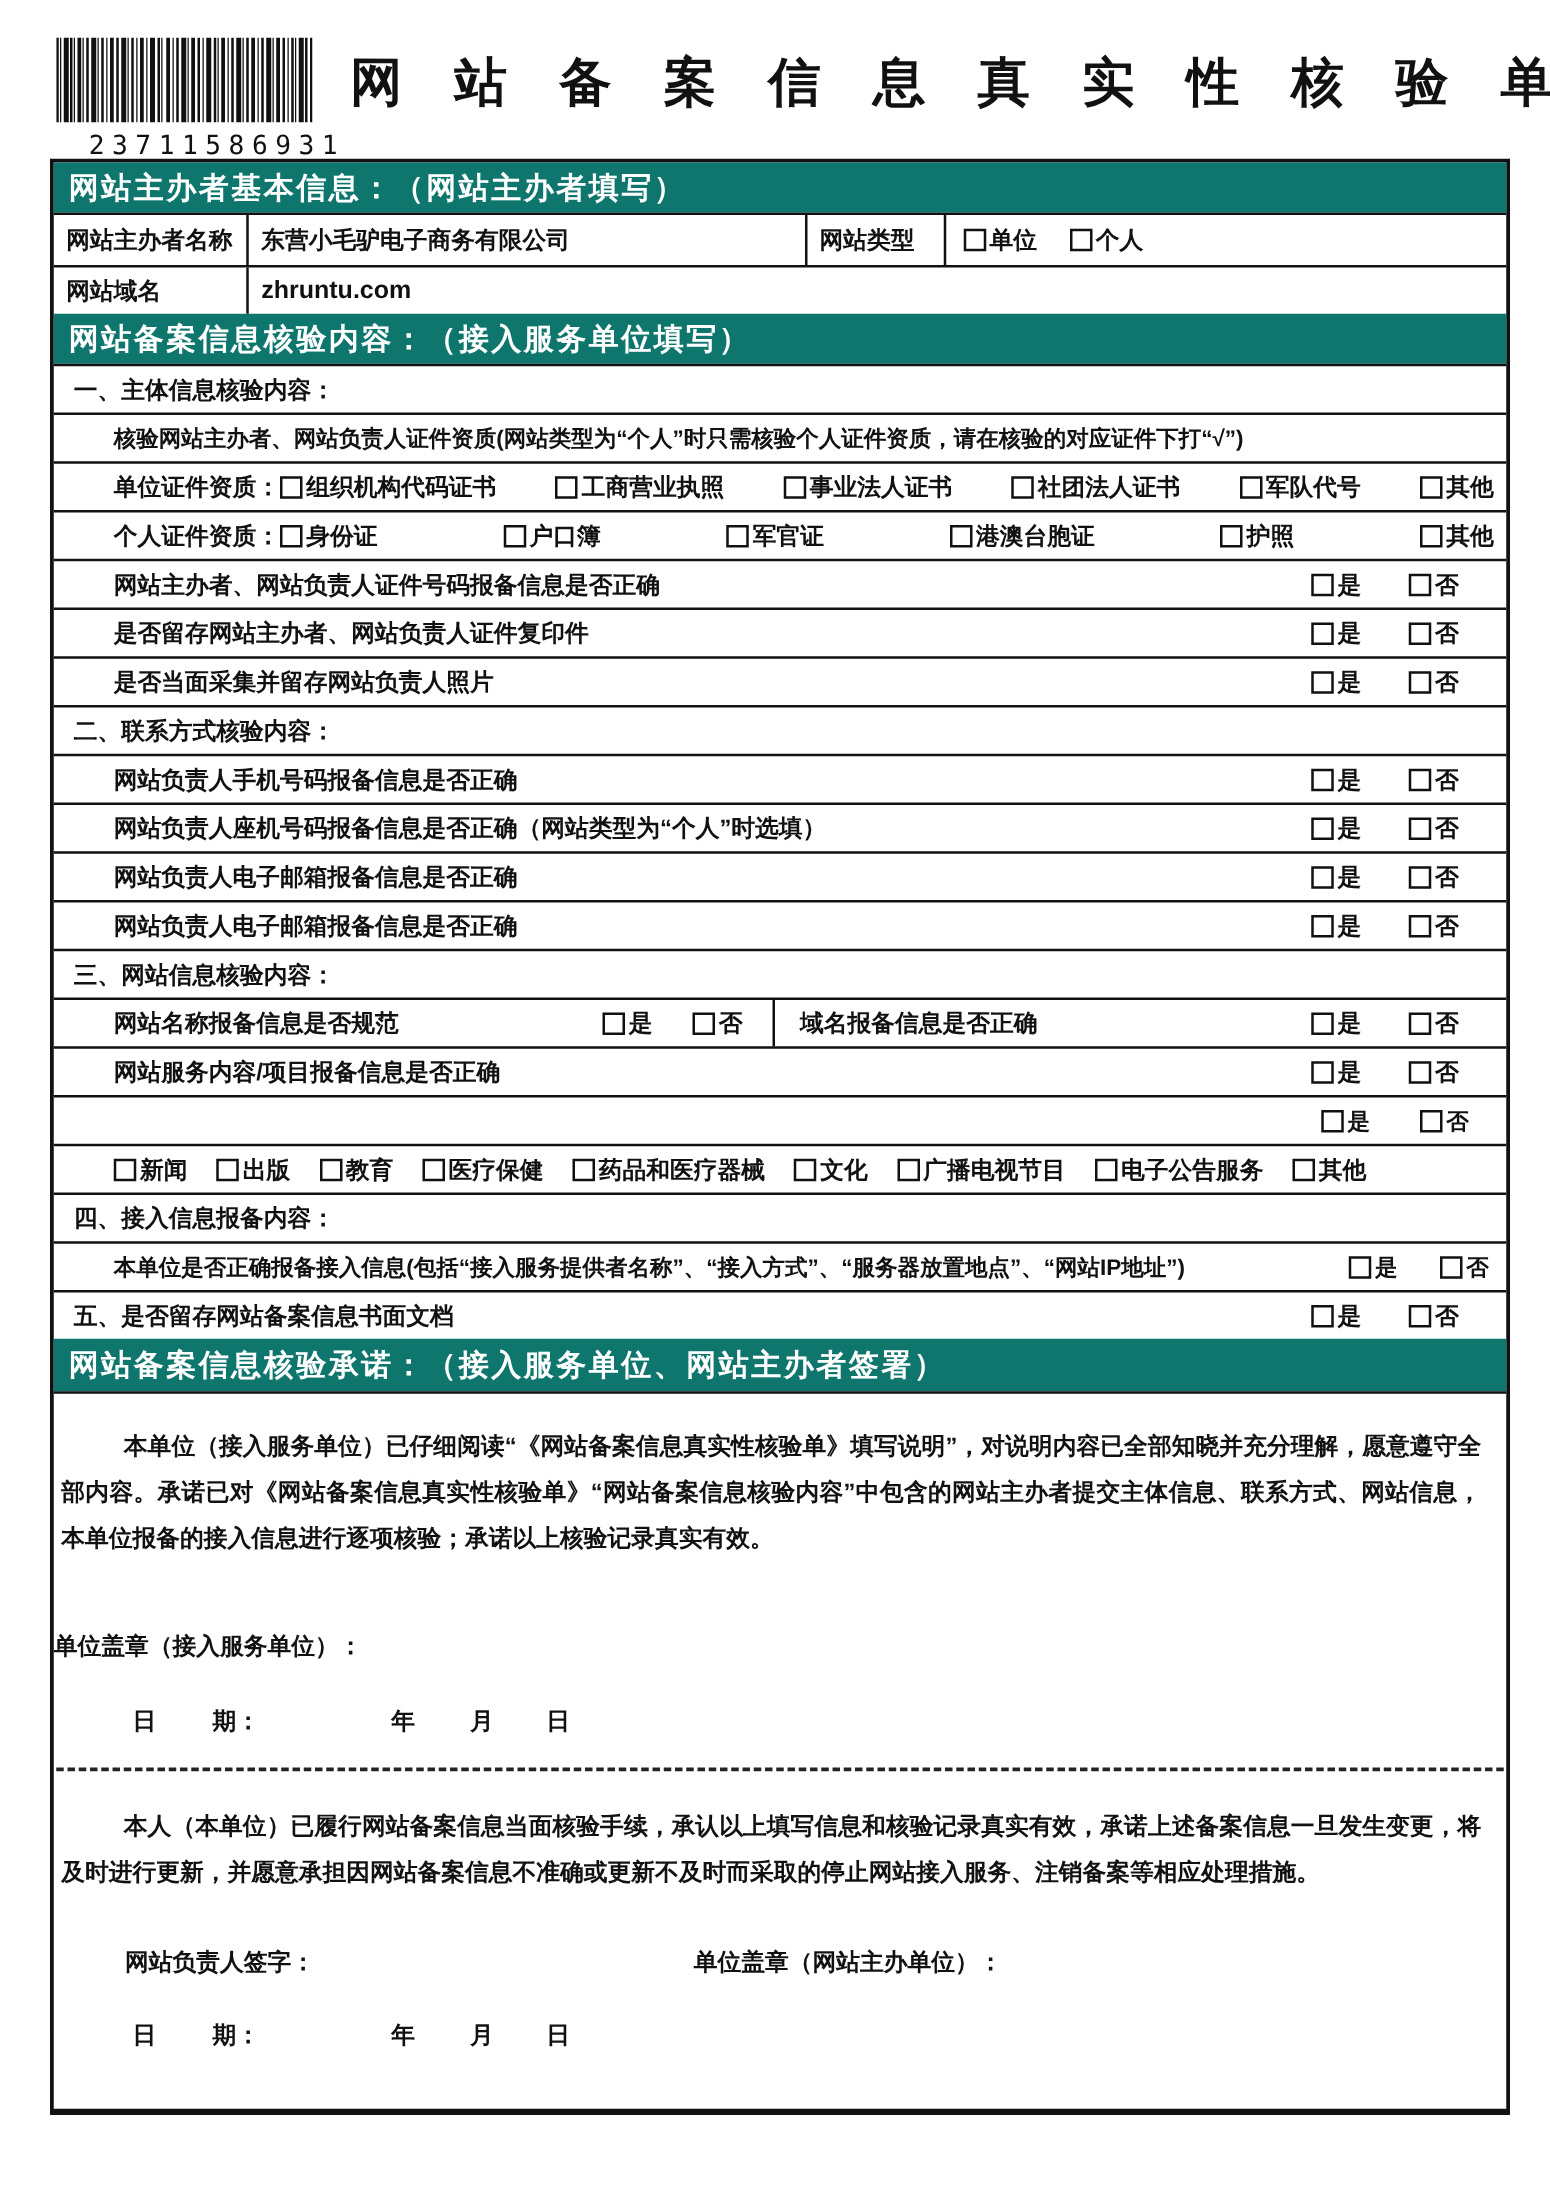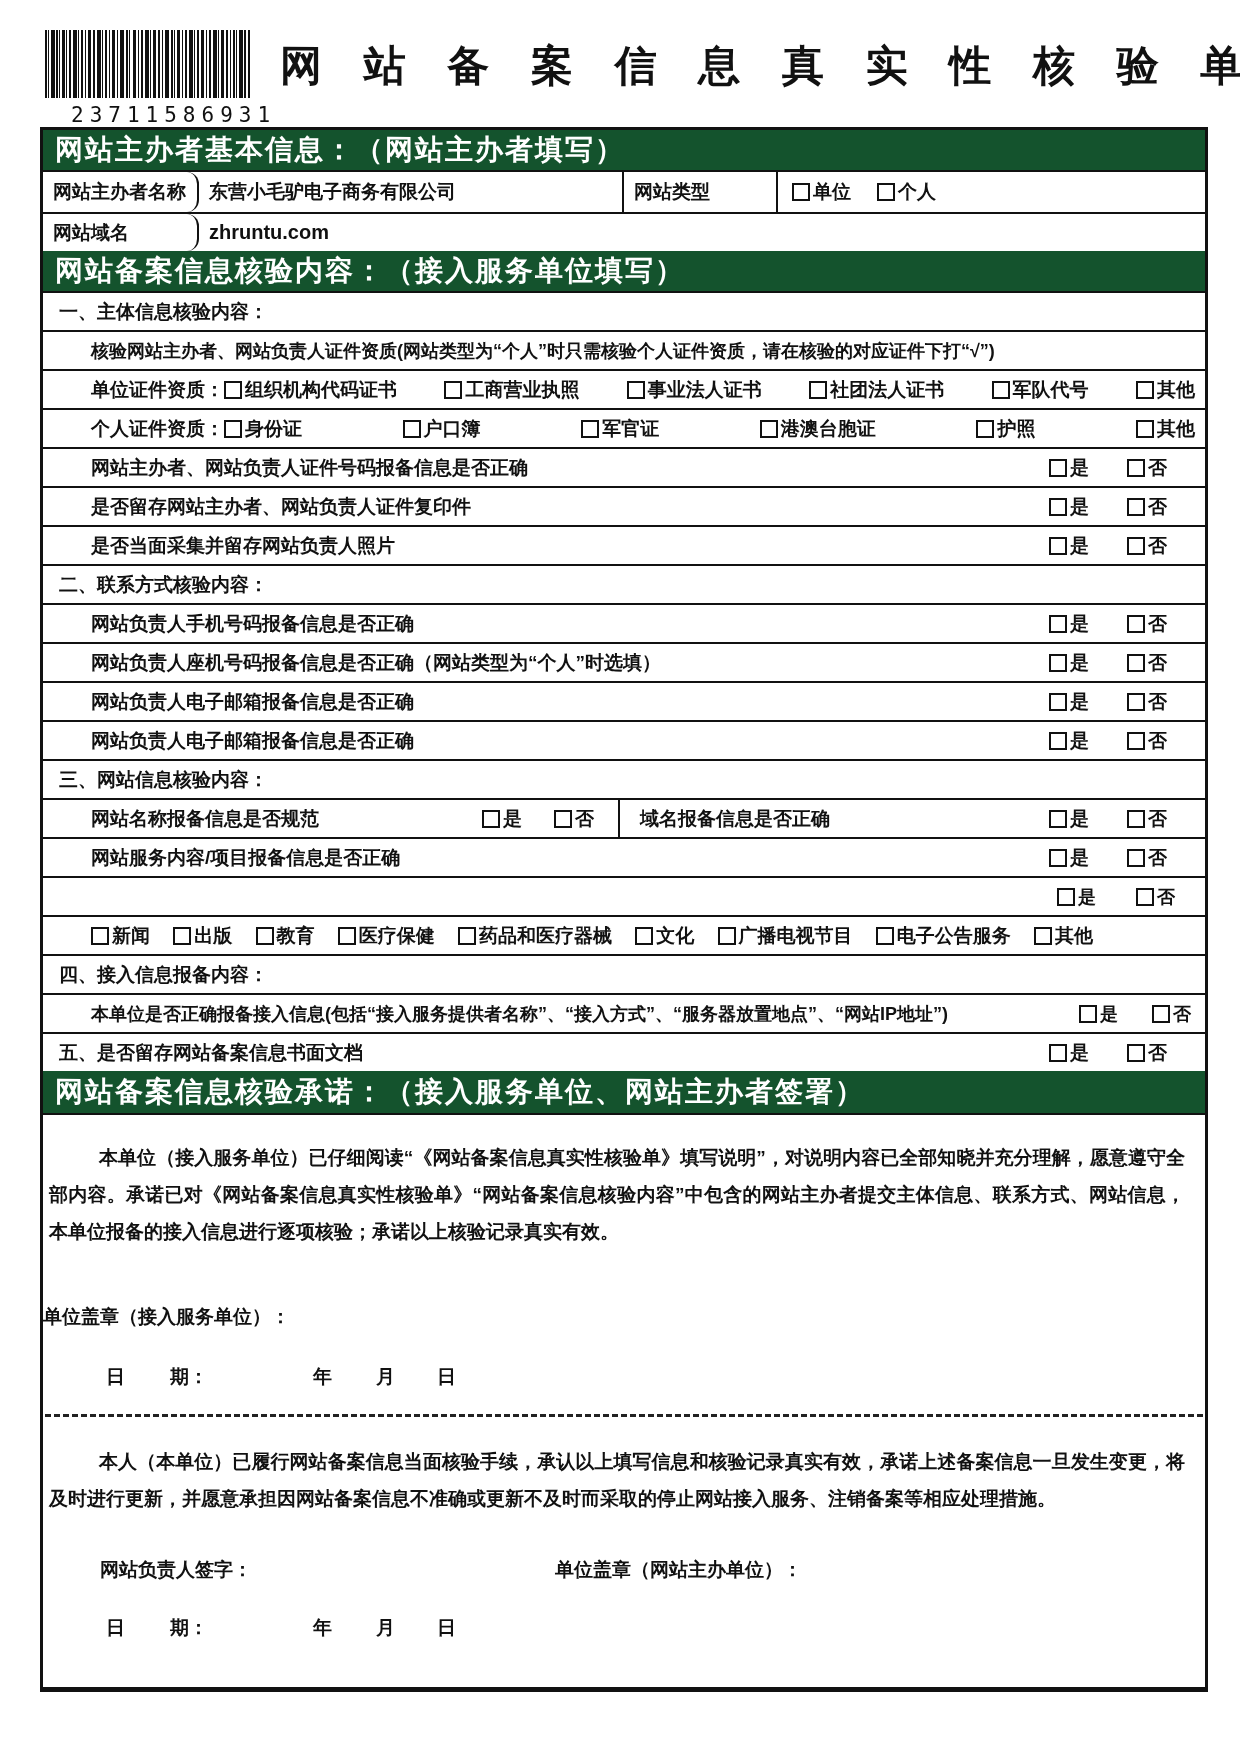--- a/index.html
+++ b/index.html
@@ -8,35 +8,35 @@
 
   
   .hdr { position:absolute; left:45px; top:28px; right:35px; height:100px; }
   .bc-wrap { position:absolute; left:0; top:2px; width:215px; }
   .bc-num { font-family:"DejaVu Sans Mono","Liberation Mono",monospace; font-size:21px; letter-spacing:6px; padding-left:26px; margin-top:1px; color:#111; }
   .title { position:absolute; left:235px; right:0; top:10px; font-size:42px; font-weight:bold; letter-spacing:15px; white-space:nowrap; }
 
   
   .form { position:absolute; left:40px; top:127px; width:1168px; box-sizing:border-box;
           border:3px solid #111; border-bottom-width:5px; font-weight:bold; }
-  .bar  { background:#14532d; color:#fff; height:40px; display:flex; align-items:center;
-          padding-left:12px; font-size:28px; font-weight:bold; letter-spacing:2px; }
+  .bar  { background:#0f766e; color:#fff; height:40px; display:flex; align-items:center;
+          padding-left:12px; font-size:24px; font-weight:bold; letter-spacing:2px; }
   .bar.big { height:42px; }
   .row  { display:flex; align-items:center; border-top:2px solid #111; box-sizing:border-box;
           min-height:39px; font-size:19px; }
   .row:first-of-type { border-top:none; }
   .cell { align-self:stretch; display:flex; align-items:center; box-sizing:border-box; }
   .br   { border-right:2px solid #111; }
 
   
   .r-name { height:42px; }
   .r-dom  { height:38px; }
-  .c-lab  { width:156px; padding-left:10px;border-radius:12px; }
+  .c-lab  { width:156px; padding-left:10px; }
   .c-val  { flex:1; padding-left:10px; }
-  .c-type { width:154px; padding-left:10px; }
+  .c-type { width:111px; padding-left:10px; }
   .c-opts { flex:1; display:flex; align-items:center; gap:26px; padding-left:14px; }
 
   
   .sect  { padding-left:16px; }
   .q     { padding-left:48px; }
   .note  { font-size:18px; }
   .yn    { display:flex; justify-content:space-between; width:118px; margin-left:auto; margin-right:38px; }
   .yn.tight { margin-right:14px; width:112px; }
   .yn.mid   { margin-right:30px; }
   .opt   { display:inline-flex; align-items:center; white-space:nowrap; }

